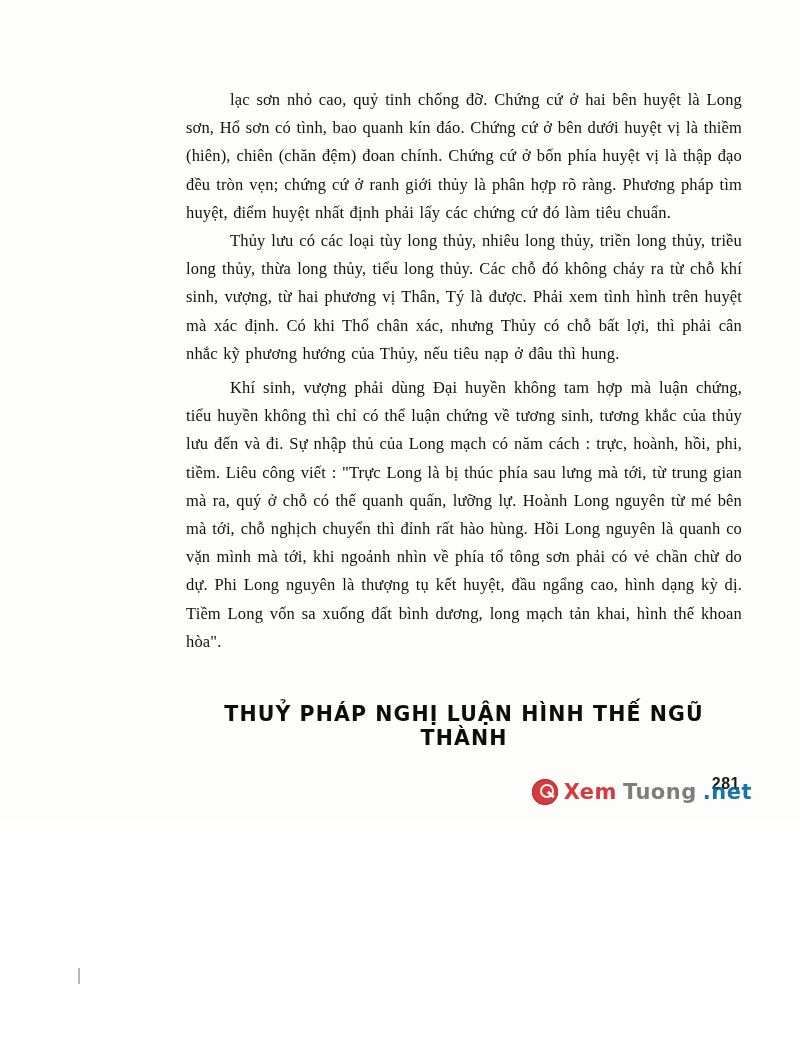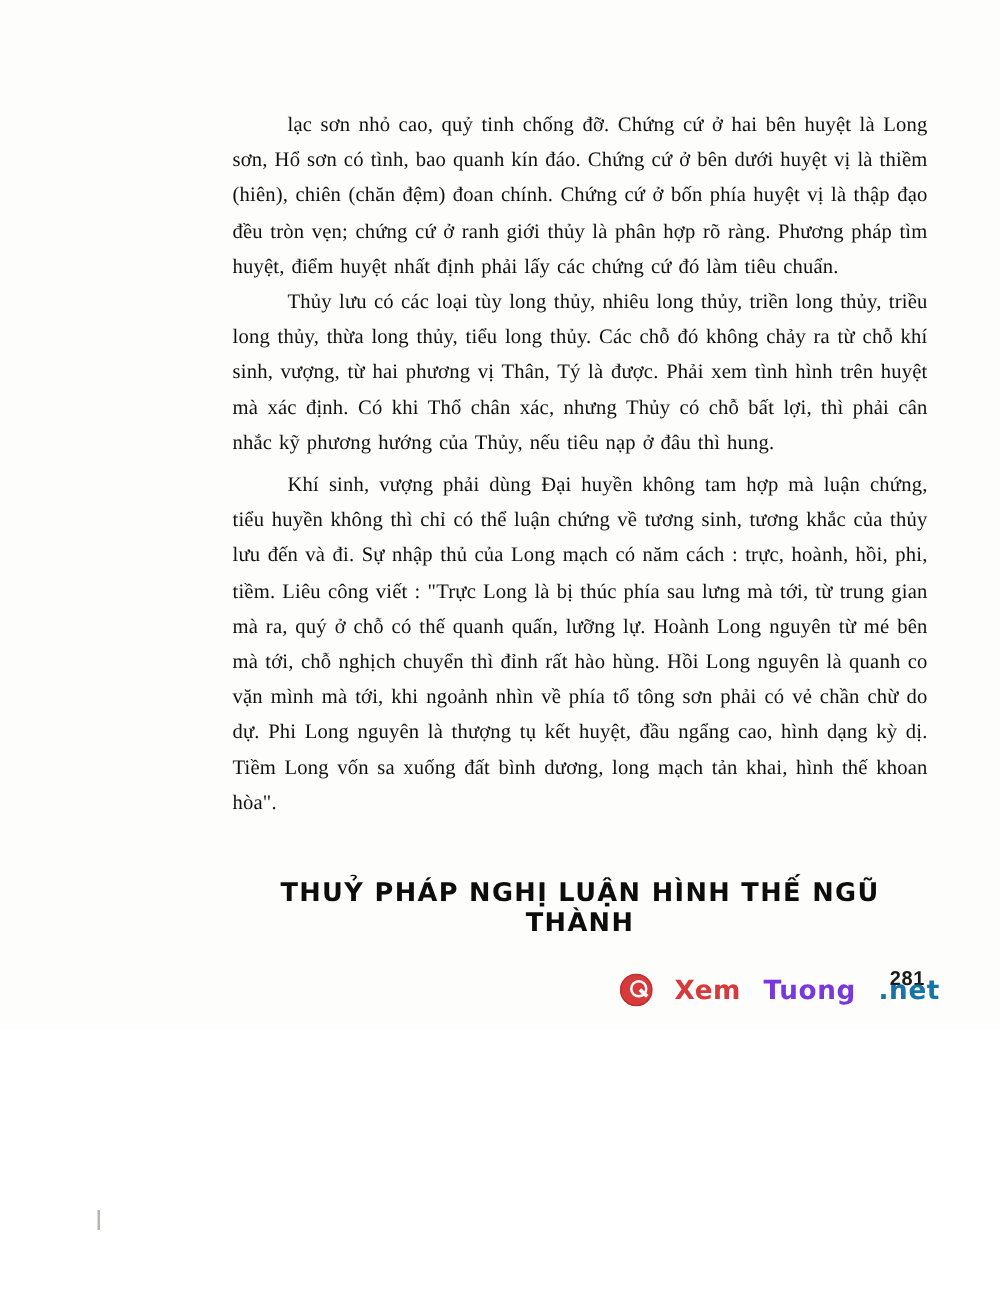--- a/index.html
+++ b/index.html
@@ -75,21 +75,21 @@
     font-weight: bold;
     color: #1a1a1a;
     letter-spacing: 0.5px;
   }
   .watermark {
     position: absolute;
     right: 48px;
     bottom: 18px;
     display: flex;
     align-items: center;
-    gap: 18px;
+    gap: 6px;
     opacity: 0.92;
   }
   .wm-badge {
     width: 26px;
     height: 26px;
     border-radius: 50%;
     background: #d42a2a;
     position: relative;
     box-shadow: 0 0 0 1px #b31f1f inset;
   }
@@ -113,21 +113,21 @@
     background: #ffffff;
     transform: rotate(42deg);
   }
   .wm-text {
     font-family: "DejaVu Sans", sans-serif;
     font-size: 21px;
     font-weight: bold;
     letter-spacing: 0.5px;
   }
   .wm-xem { color: #d42a2a; }
-  .wm-tuong { color: #6d28d9; }
+  .wm-tuong { color: #737373; }
   .wm-net { color: #0369a1; }
 </style>
 </head>
 <body>
 
 <div class="page">
 
   <div class="content">
 
     <p class="para">lạc sơn nhỏ cao, quỷ tinh chống đỡ. Chứng cứ ở hai bên huyệt là Long sơn, Hổ sơn có tình, bao quanh kín đáo. Chứng cứ ở bên dưới huyệt vị là thiềm (hiên), chiên (chăn đệm) đoan chính. Chứng cứ ở bốn phía huyệt vị là thập đạo đều tròn vẹn; chứng cứ ở ranh giới thủy là phân hợp rõ ràng. Phương pháp tìm huyệt, điểm huyệt nhất định phải lấy các chứng cứ đó làm tiêu chuẩn.</p>

